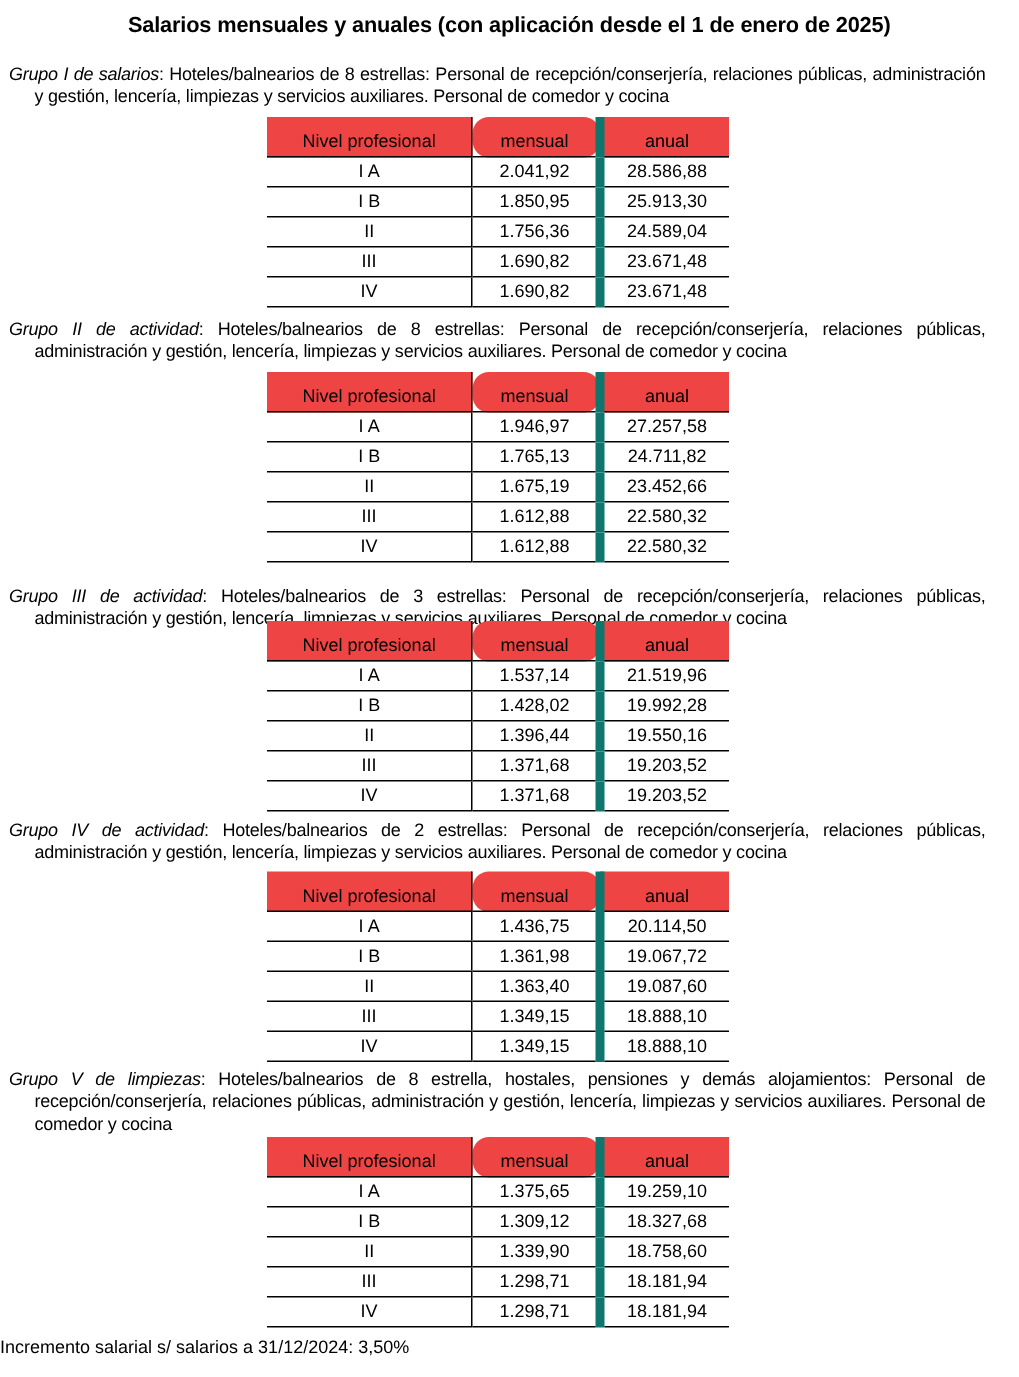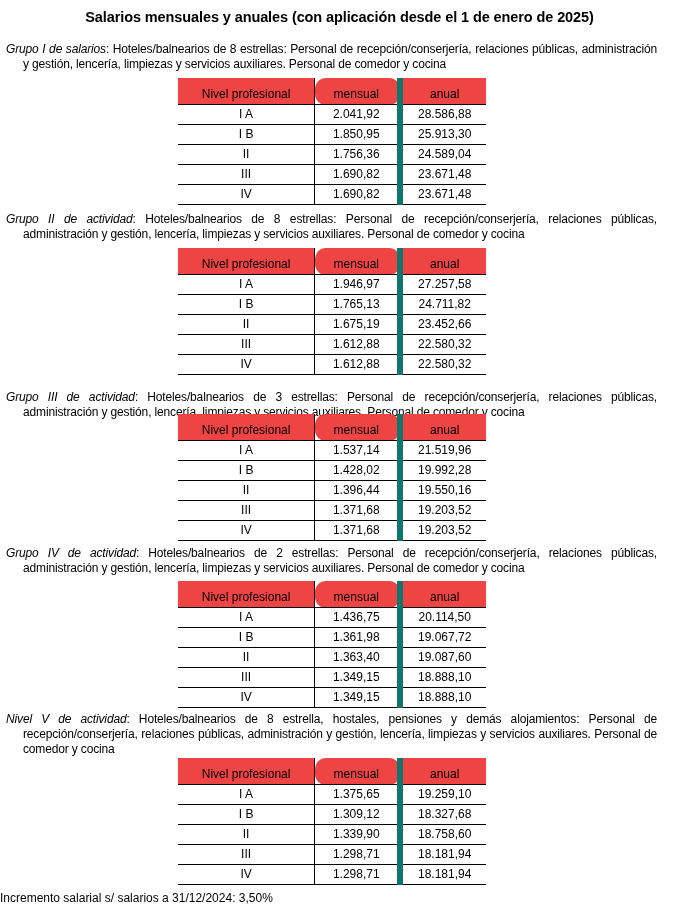--- a/index.html
+++ b/index.html
@@ -182,21 +182,21 @@
         <td class="c3">18.888,10</td>
       </tr>
   <tr>
         <td class="c1">IV</td>
         <td class="c2">1.349,15</td>
         <td class="c3">18.888,10</td>
       </tr>
 </tbody>
   </table>
 
-<div class="group-desc" style="top:712px"><em>Nivel V de actividad</em><span>: Hoteles/balnearios de 8 estrella, hostales, pensiones y demás alojamientos: Personal de recepción/conserjería, relaciones públicas, administración y gestión, lencería, limpiezas y servicios auxiliares. Personal de comedor y cocina</span></div>
+<div class="group-desc" style="top:712px"><em>Grupo V de limpiezas</em><span>: Hoteles/balnearios de 8 estrella, hostales, pensiones y demás alojamientos: Personal de recepción/conserjería, relaciones públicas, administración y gestión, lencería, limpiezas y servicios auxiliares. Personal de comedor y cocina</span></div>
 <table class="sal" style="top:758px">
   <tbody>
       <tr>
     <th class="c1">Nivel profesional</th>
     <th class="c2">mensual</th>
     <th class="c3">anual</th>
   </tr>
   <tr>
         <td class="c1">I A</td>
         <td class="c2">1.375,65</td>

